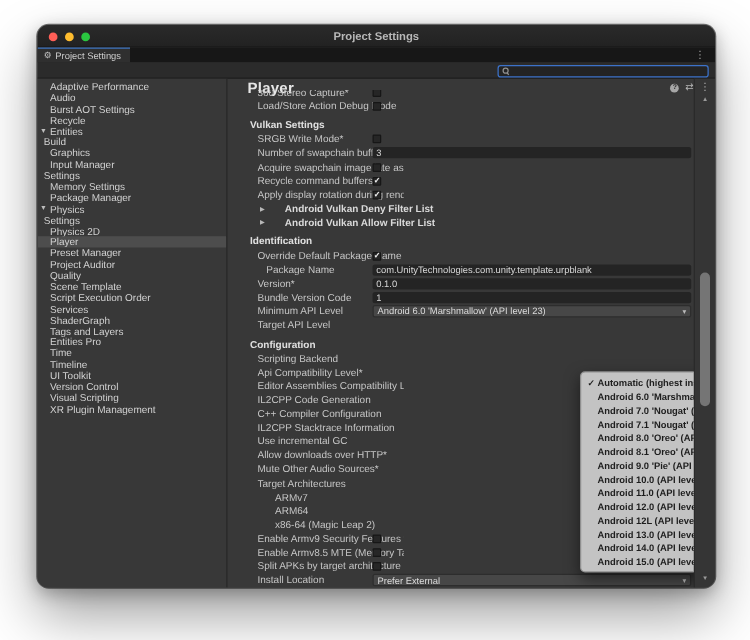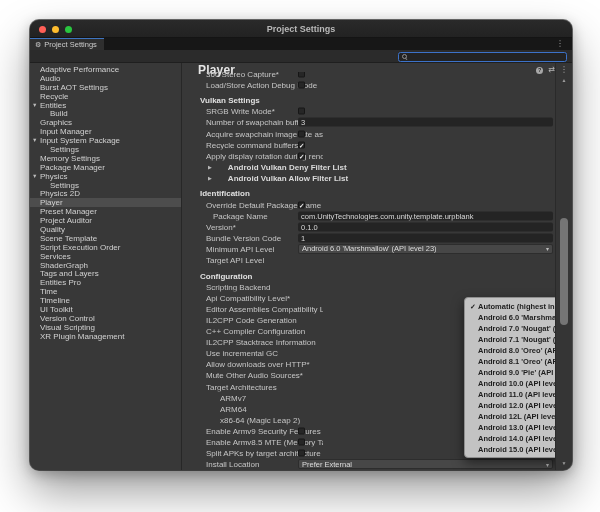--- a/index.html
+++ b/index.html
@@ -41,21 +41,21 @@
                   color:#dddddd; font-size:7.5px; height:8px; font-family:"Liberation Sans",sans-serif; }
 
   
   .content { position:relative; display:flex; height:407px; }
 
   .sidebar { width:152px; background:#383838; border-right:1px solid #272727;
              padding-top:2px; overflow:hidden; }
   .side-item { position:relative; height:8.9px; display:flex; align-items:center;
                font-size:8px; color:#d2d2d2; white-space:nowrap; }
   .side-item.lvl1 { padding-left:10px; }
-  .side-item.lvl2 { padding-left:20px; }
+  .side-item.lvl2 { padding-left:5px; }
   .side-item.selected { background:#4d4d4d; }
   .side-tri { position:absolute; left:2px; top:1px; font-size:5.5px; color:#bdbdbd; }
 
   .main { position:relative; flex:1; overflow:hidden; }
   .player-title { position:absolute; left:16px; top:0; font-size:12px; font-weight:bold;
                   color:#e6e6e6; letter-spacing:.2px; }
   .rows { position:absolute; left:0; right:0; top:9px; bottom:0; overflow:hidden; }
 
   .srow { position:relative; height:11.1px; }
   .srow.clipped { margin-top:-4px; }
@@ -154,24 +154,20 @@
         </div>
         <div class="side-item lvl2">
           <span class="side-label">Build</span>
         </div>
         <div class="side-item lvl1">
           <span class="side-label">Graphics</span>
         </div>
         <div class="side-item lvl1">
           <span class="side-label">Input Manager</span>
         </div>
-        <div class="side-item lvl1">
-          <span class="side-tri">▼</span>
-          <span class="side-label">Input System Package</span>
-        </div>
         <div class="side-item lvl2">
           <span class="side-label">Settings</span>
         </div>
         <div class="side-item lvl1">
           <span class="side-label">Memory Settings</span>
         </div>
         <div class="side-item lvl1">
           <span class="side-label">Package Manager</span>
         </div>
         <div class="side-item lvl1">

